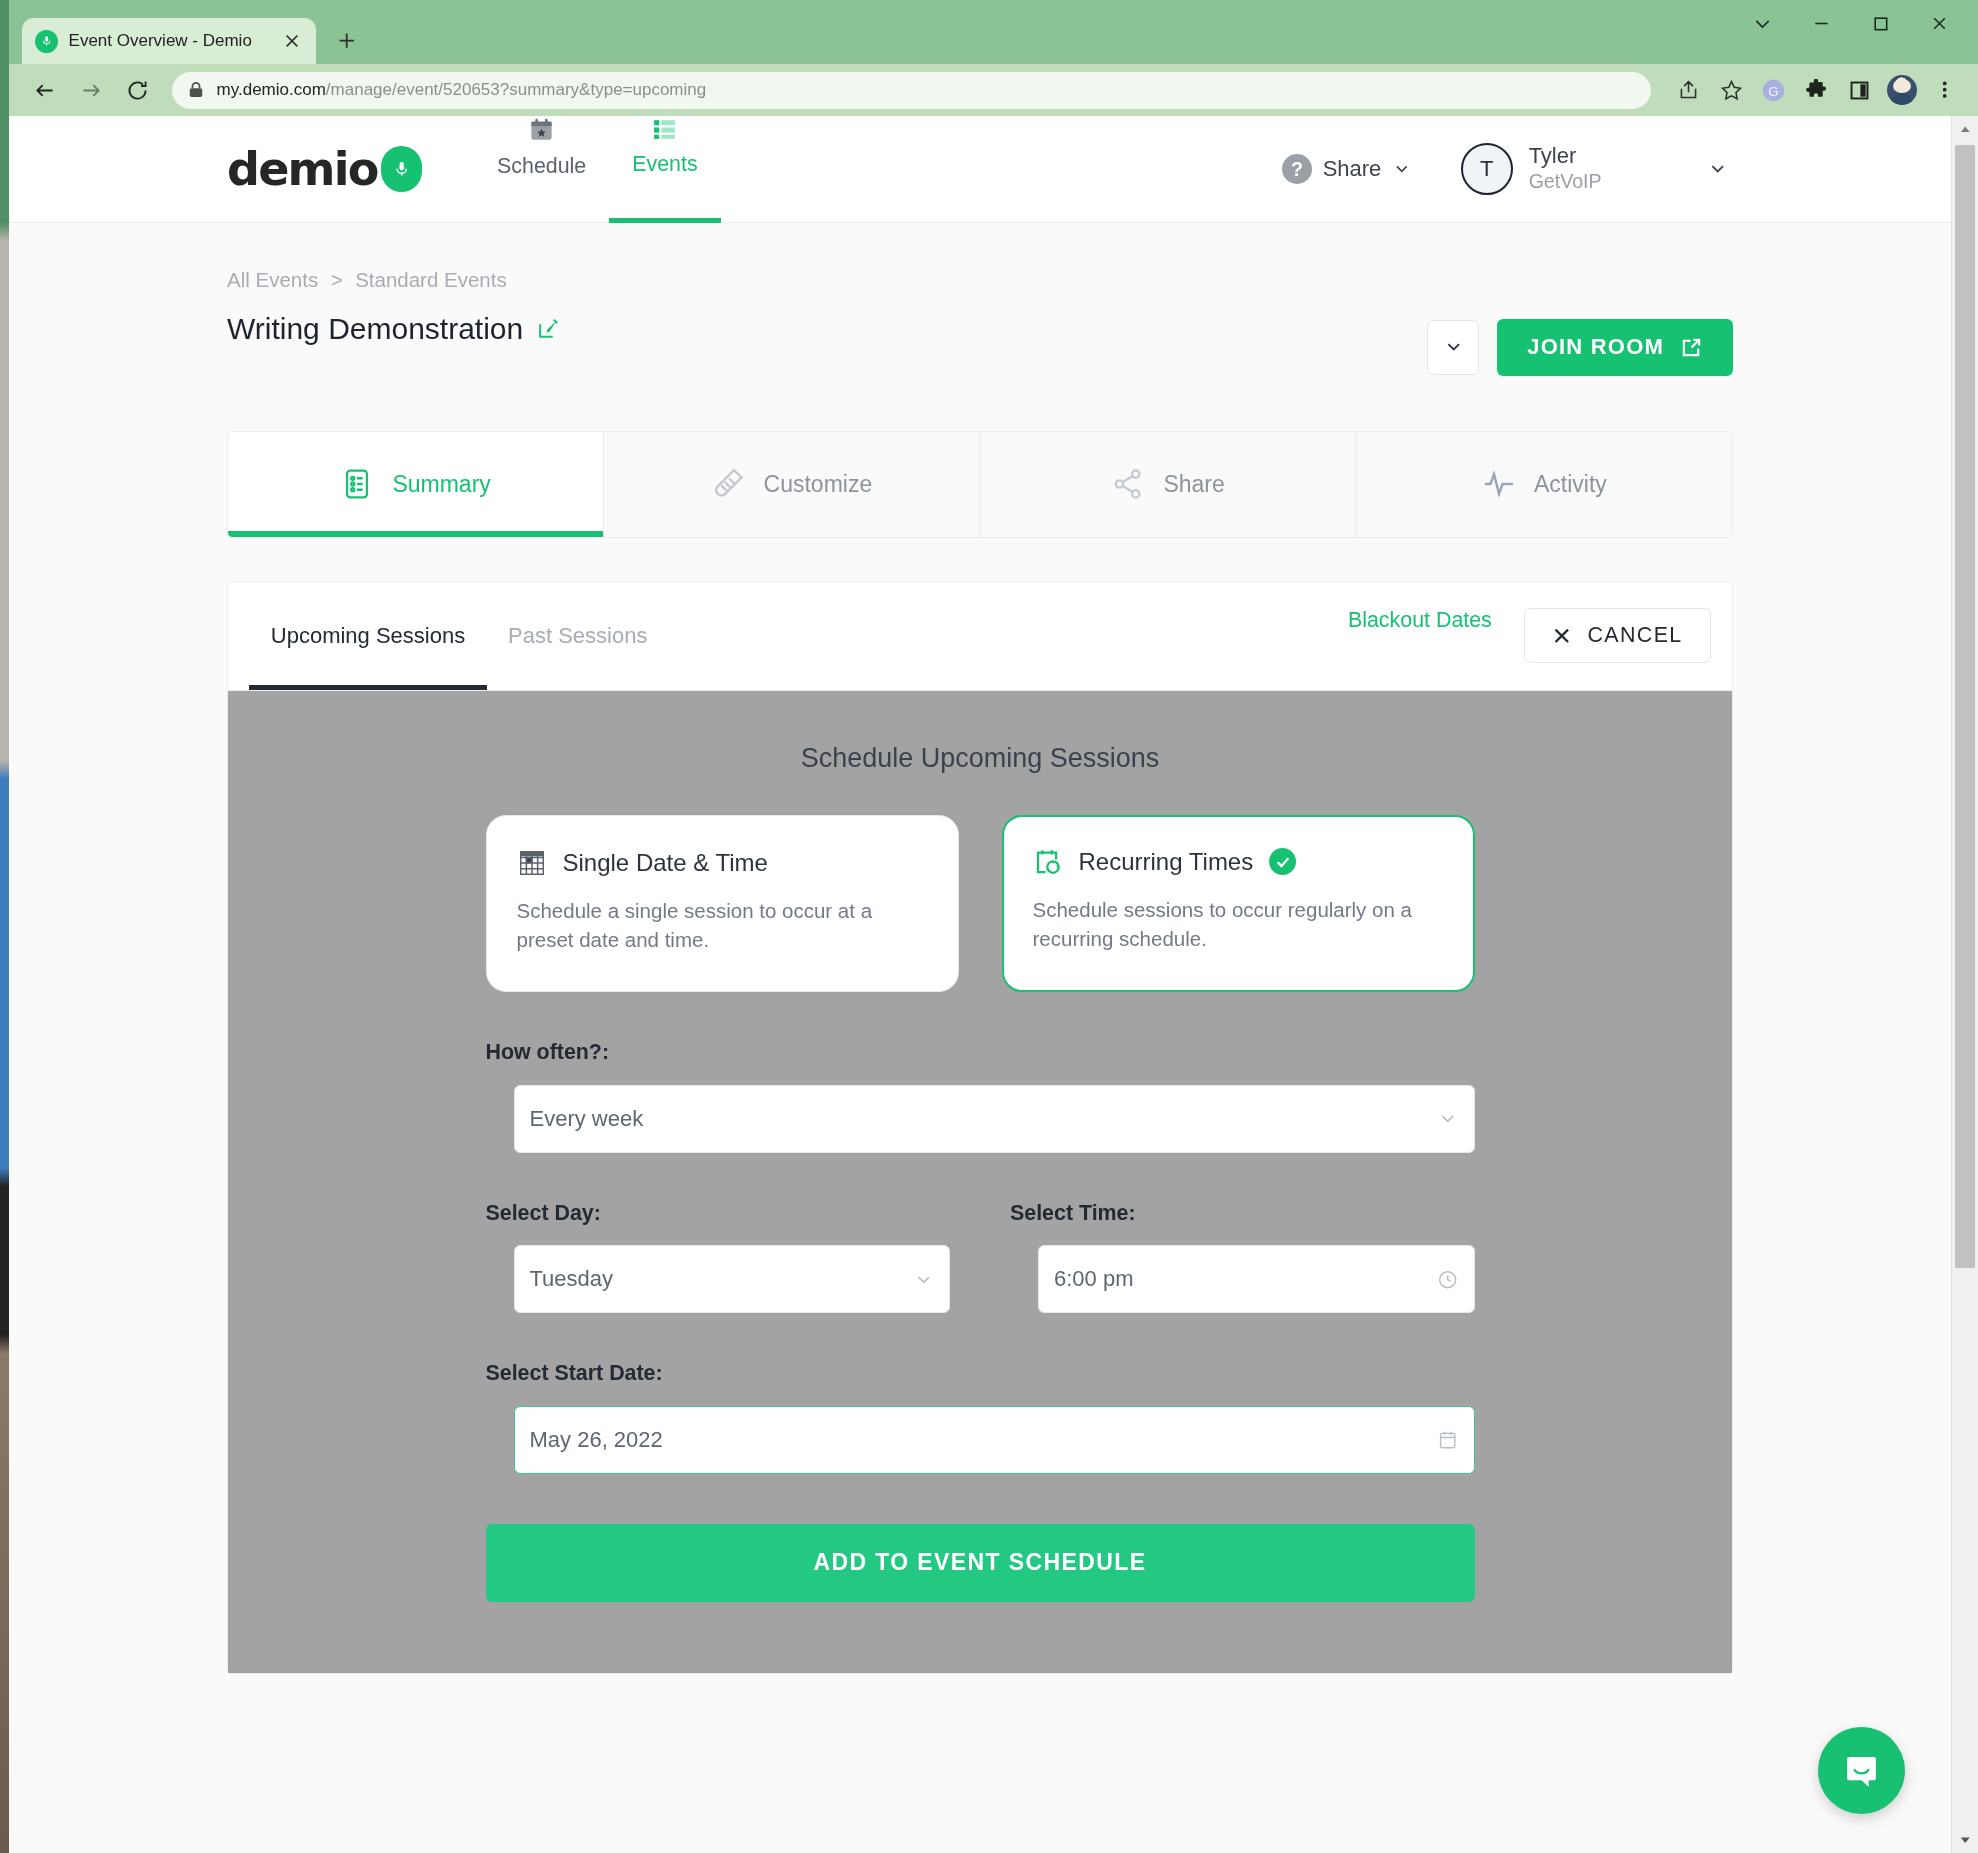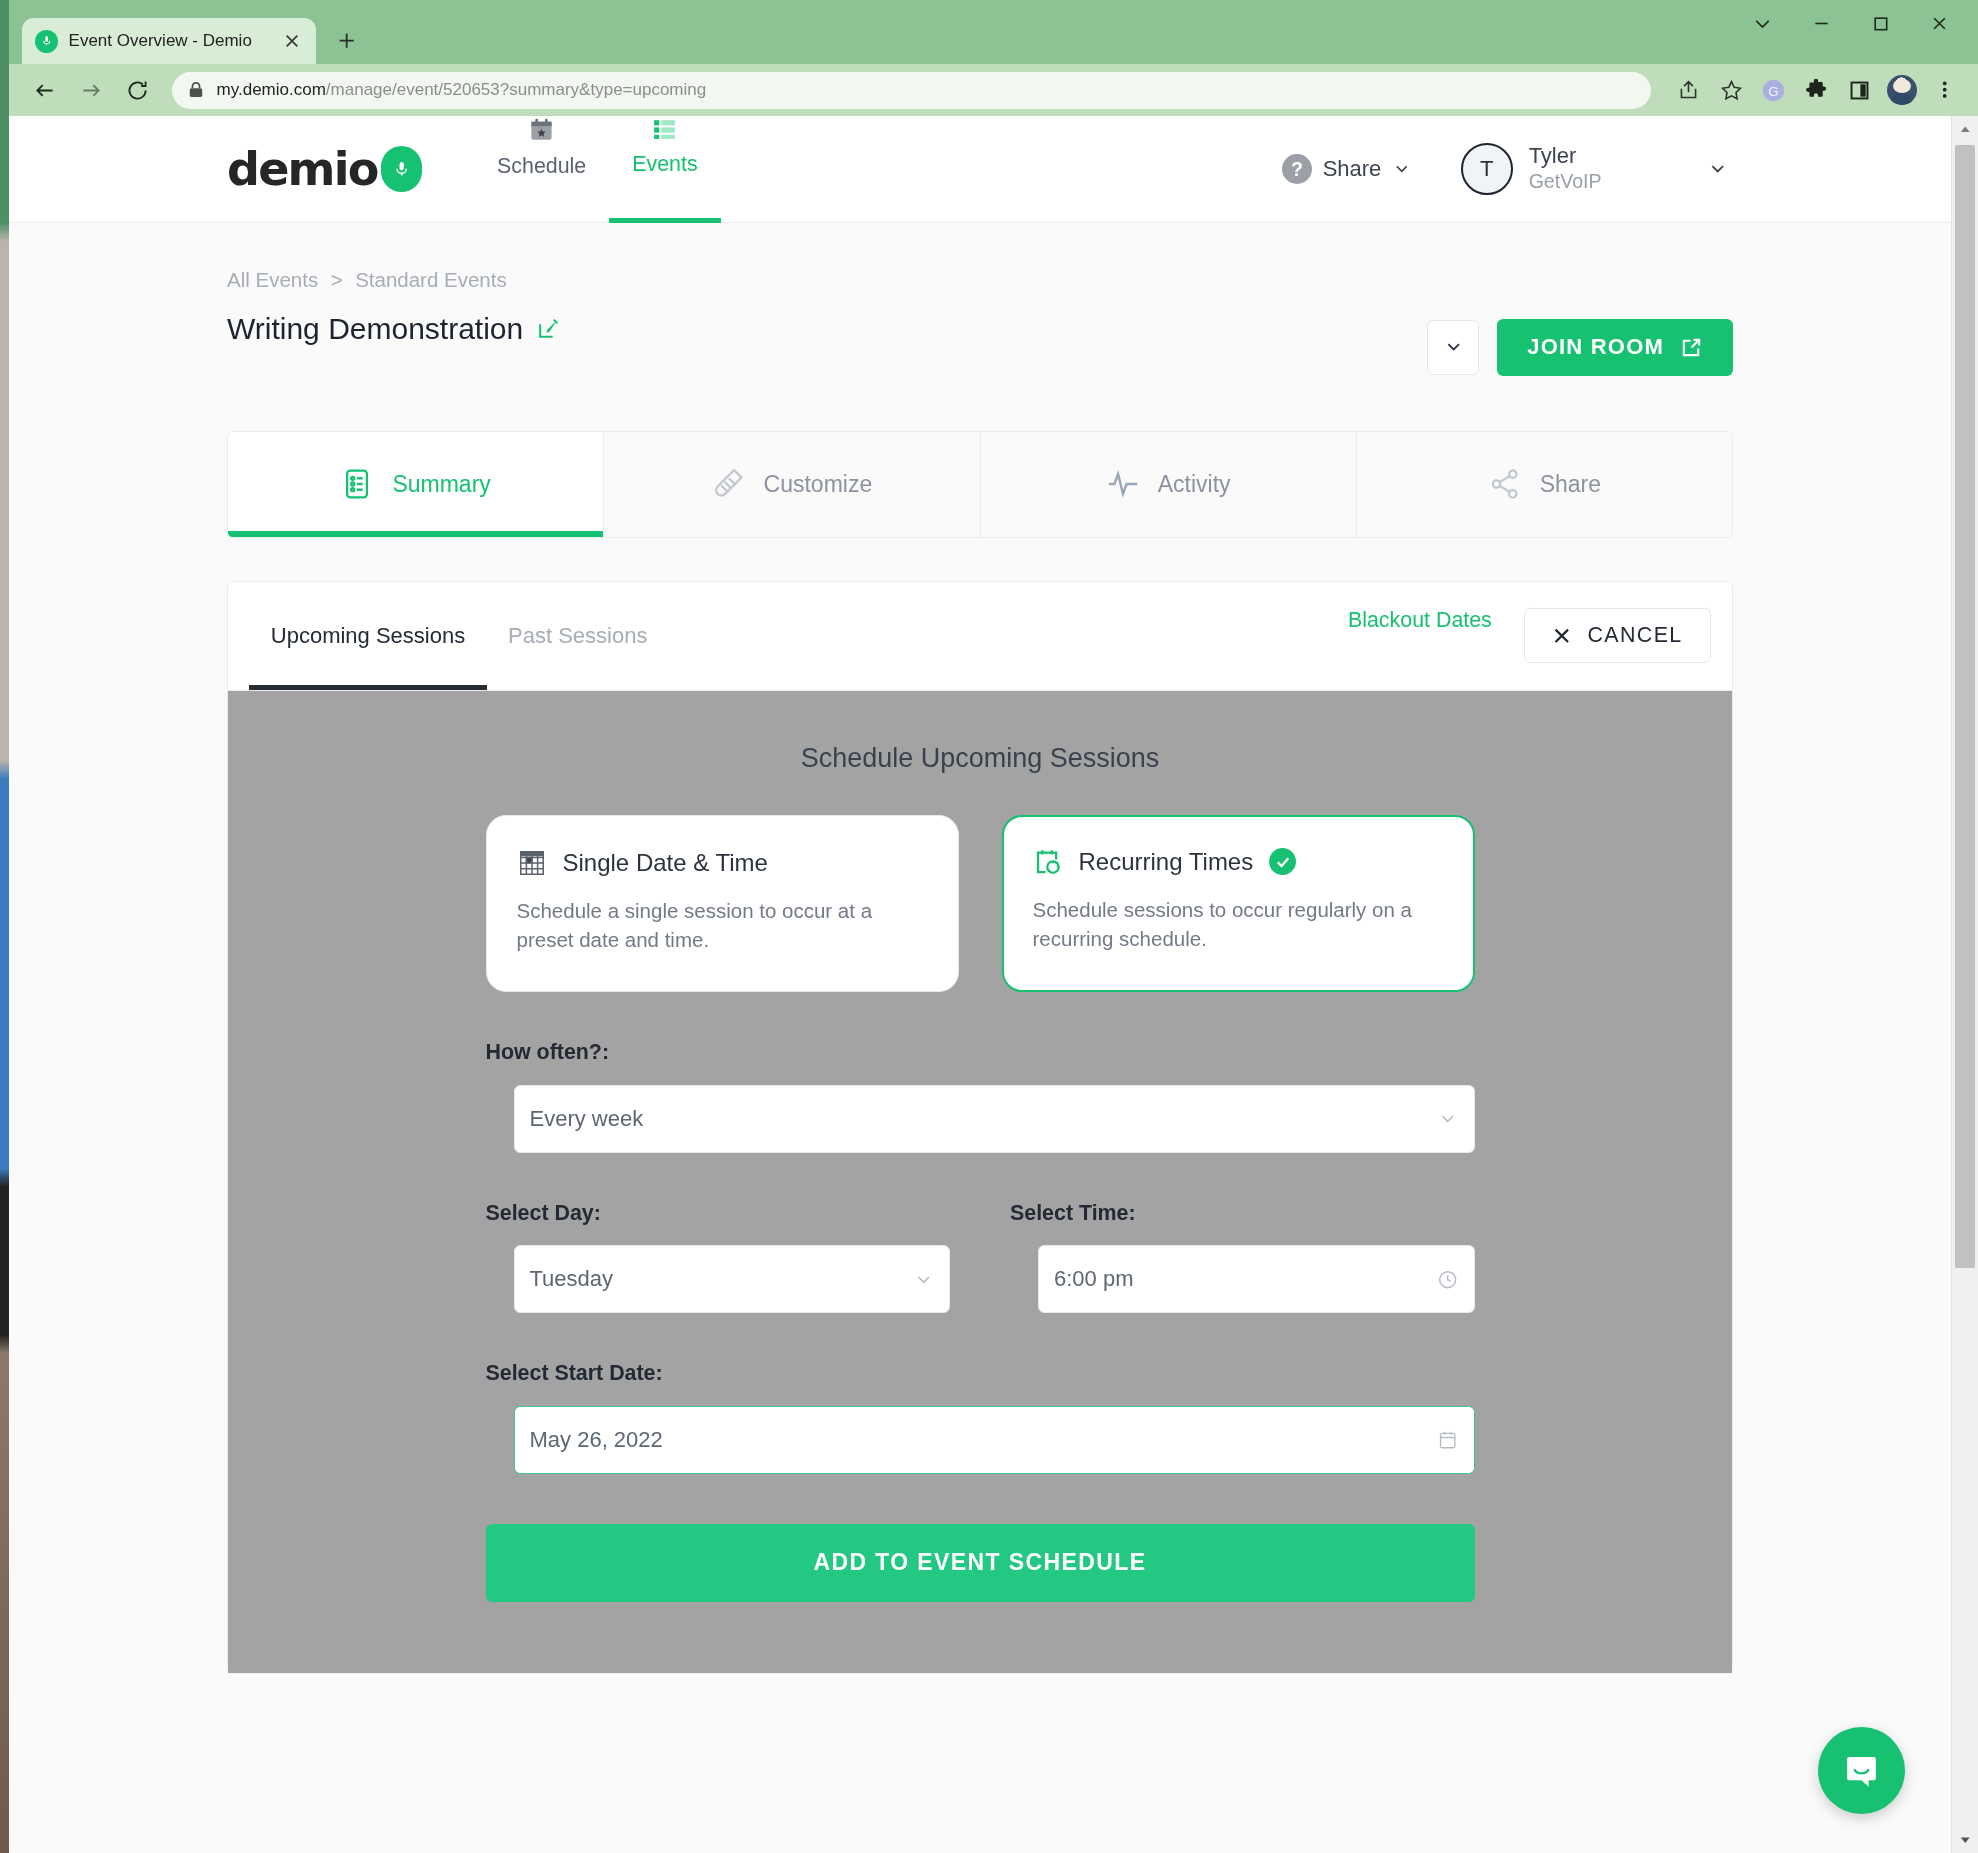--- a/index.html
+++ b/index.html
@@ -484,36 +484,36 @@
                   <path d="M15.5 2.2 L20.8 7.4 L9.3 19 a3.7 3.7 0 0 1-5.3-5.2z"></path>
                   <path d="M6.5 13 L11 17.5"></path>
                   <path d="M9 10.5 L13.5 15"></path>
                   <path d="M12 8 L16.5 12.5"></path>
                 </svg>
             </span>
             <span>Customize</span>
           </div>
           <div class="big-tab">
             <span>
-              <svg width="34" height="34" viewBox="0 0 24 24" fill="none" stroke="#9aa6b8" stroke-width="1.7">
-                  <path d="M2 12 H6 L8.5 5 L12 19 L14.5 12 H22"></path>
-                </svg>
-            </span>
-            <span>Activity</span>
-          </div>
-          <div class="big-tab">
-            <span>
               <svg width="34" height="34" viewBox="0 0 24 24" fill="none" stroke="#c3c8d0" stroke-width="1.6">
                   <circle cx="17.5" cy="5" r="2.6"></circle>
                   <circle cx="6" cy="12" r="2.6"></circle>
                   <circle cx="17.5" cy="19" r="2.6"></circle>
                   <path d="M8.3 10.7 L15.3 6.4 M8.3 13.3 L15.3 17.6"></path>
                 </svg>
             </span>
             <span>Share</span>
+          </div>
+          <div class="big-tab">
+            <span>
+              <svg width="34" height="34" viewBox="0 0 24 24" fill="none" stroke="#9aa6b8" stroke-width="1.7">
+                  <path d="M2 12 H6 L8.5 5 L12 19 L14.5 12 H22"></path>
+                </svg>
+            </span>
+            <span>Activity</span>
           </div>
         </div>
 
         <div class="panel">
           <div class="panel-head">
             <div class="sub-tabs">
               <div class="sub-tab active">
                 <span>Upcoming Sessions</span>
               </div>
               <div class="sub-tab">

